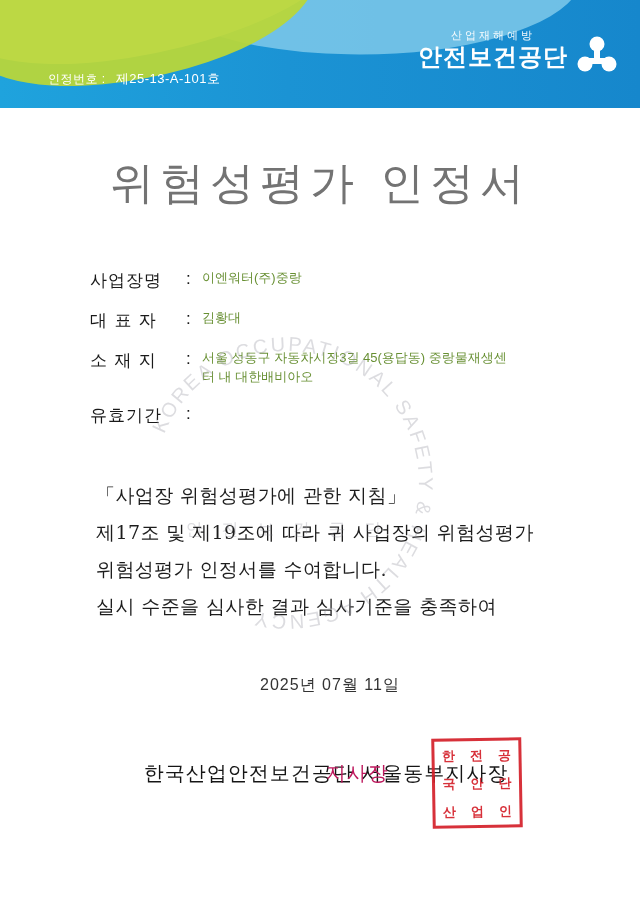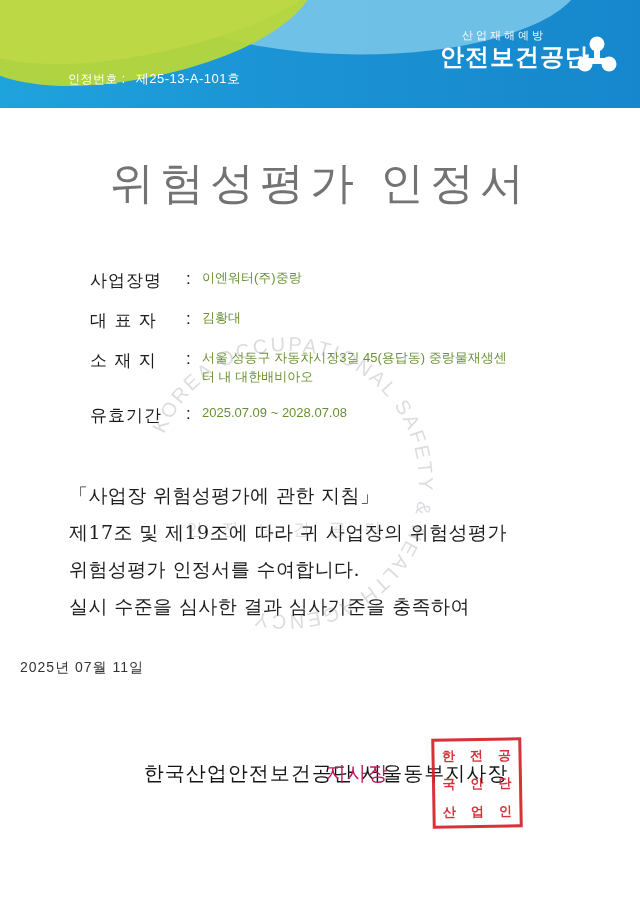--- a/index.html
+++ b/index.html
@@ -57,21 +57,20 @@
     opacity: 0.85;
   }
   .cert-no {
     position: absolute;
     left: 48px;
     top: 70px;
     font-size: 13px;
     color: #ffffff;
     letter-spacing: 0.5px;
     white-space: nowrap;
-    margin-left: 20px;
   }
   .cert-no .label {
     margin-right: 10px;
     font-size: 12px;
   }
   .logo-block {
     position: absolute;
     right: 18px;
     top: 28px;
     text-align: center;
@@ -81,21 +80,21 @@
     font-size: 11px;
     letter-spacing: 3px;
     opacity: .95;
     margin-bottom: 2px;
     margin-right: 54px;
   }
   .logo-main {
     font-size: 24px;
     font-weight: bold;
     letter-spacing: 1px;
-    margin-right: 32px;
+    margin-right: 54px;
     line-height: 1;
   }
   .logo-mark {
     position: absolute;
     right: 2px;
     top: 6px;
     width: 46px;
     height: 46px;
   }
 
@@ -137,34 +136,34 @@
     font-size: 13px;
     color: #4d7c0f;
     line-height: 1.45;
     max-width: 310px;
     opacity: .85;
   }
 
   
   .body-text {
     margin-top: 50px;
-    padding-left: 69px;
+    padding-left: 96px;
     padding-right: 70px;
     font-family: "DejaVu Serif", "Liberation Serif", serif;
     font-size: 19px;
     line-height: 1.95;
     color: #1d1d1d;
     letter-spacing: 0.4px;
   }
 
   
   .doc-date {
-    margin-top: 34px;
-    text-align: left;
-    font-size: 14px;
+    margin-top: 50px;
+    text-align: center;
+    font-size: 16px;
     color: #333;
     letter-spacing: 1px;
     padding-left: 20px;
   }
 
   
   .issuer-wrap {
     position: absolute;
     left: 12px;
     right: 0;
@@ -285,21 +284,20 @@
     <div class="field-value">김황대</div>
   </div>
   <div class="field-row">
     <div class="field-label">소 재 지</div>
     <div class="field-colon">:</div>
     <div class="field-value">서울 성동구 자동차시장3길 45(용답동) 중랑물재생센터 내 대한배비아오</div>
   </div>
   <div class="field-row">
     <div class="field-label">유효기간</div>
     <div class="field-colon">:</div>
-    <div class="field-value">2025.07.09 ~ 2028.07.08</div>
   </div>
 </div>
 
 <div class="body-text">
   <div>「사업장 위험성평가에 관한 지침」</div>
   <div>제17조 및 제19조에 따라 귀 사업장의 위험성평가</div>
   <div>위험성평가 인정서를 수여합니다.</div>
   <div>실시 수준을 심사한 결과 심사기준을 충족하여</div>
 </div>
 

